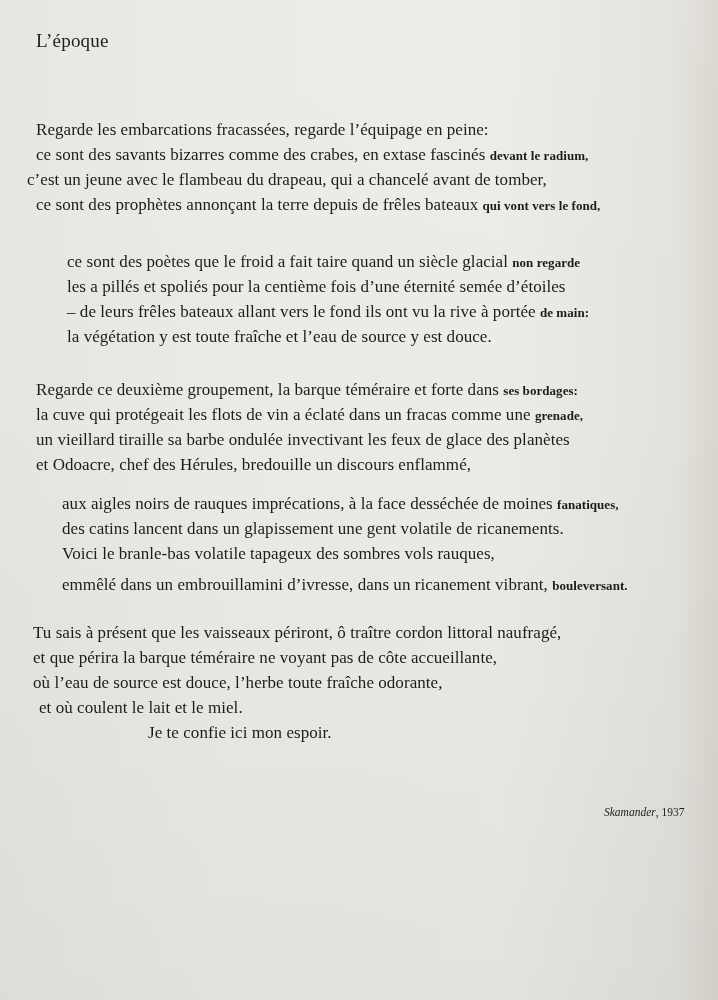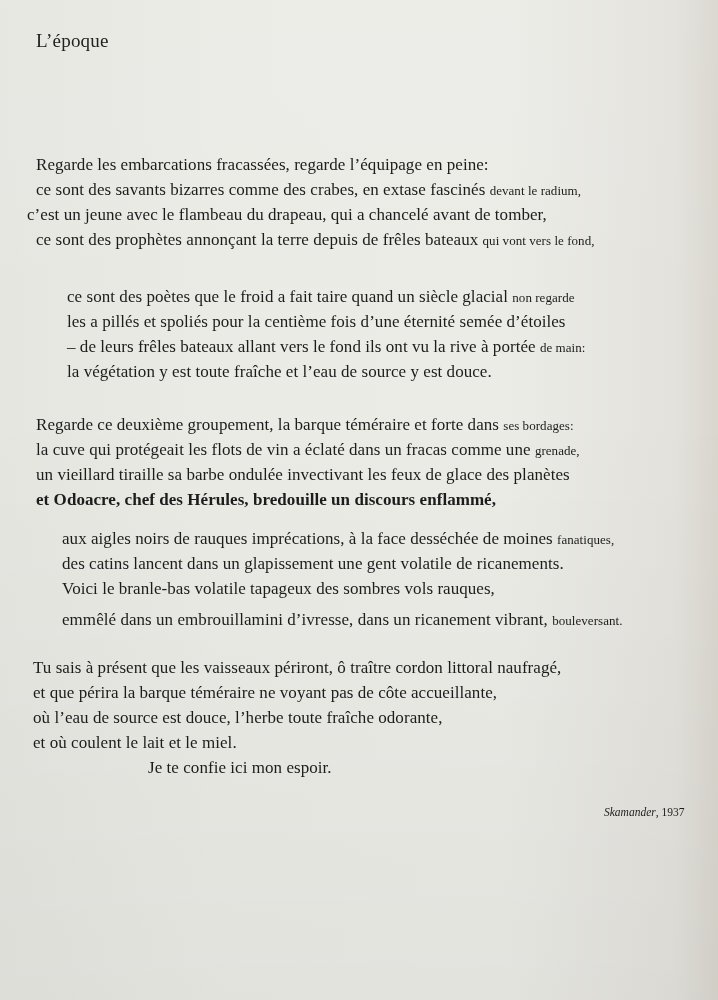--- a/index.html
+++ b/index.html
@@ -28,23 +28,22 @@
       font-size: 19px;
       letter-spacing: 0.2px;
       color: #222;
     }
     .line {
       position: absolute;
       white-space: nowrap;
       font-size: 17px;
       line-height: 24px;
       letter-spacing: 0.05px;
-      margin-top: 35px;
     }
-    .small { font-size: 13px; }
+    .small { font-size: 13px; font-weight: bold; }
     .signature {
       position: absolute;
       left: 604px;
       top: 806px;
       font-style: italic;
       font-size: 11.5px;
       white-space: nowrap;
     }
     .signature .year { font-style: normal; text-align: right; }
   </style>
@@ -61,26 +60,26 @@
 <div class="line" style="left:36px;top:193px;"><span>ce sont des prophètes annonçant la terre depuis de frêles bateaux </span><span class="small">qui vont vers le fond,</span></div>
 
 <div class="line" style="left:67px;top:250px;"><span>ce sont des poètes que le froid a fait taire quand un siècle glacial </span><span class="small">non regarde</span></div>
 <div class="line" style="left:67px;top:275px;"><span>les a pillés et spoliés pour la centième fois d’une éternité semée d’étoiles</span></div>
 <div class="line" style="left:67px;top:300px;text-align:right;"><span>– de leurs frêles bateaux allant vers le fond ils ont vu la rive à portée </span><span class="small">de main:</span></div>
 <div class="line" style="left:67px;top:325px;"><span>la végétation y est toute fraîche et l’eau de source y est douce.</span></div>
 
 <div class="line" style="left:36px;top:378px;"><span>Regarde ce deuxième groupement, la barque téméraire et forte dans </span><span class="small">ses bordages:</span></div>
 <div class="line" style="left:36px;top:403px;"><span>la cuve qui protégeait les flots de vin a éclaté dans un fracas comme une </span><span class="small">grenade,</span></div>
 <div class="line" style="left:36px;top:428px;"><span>un vieillard tiraille sa barbe ondulée invectivant les feux de glace des planètes</span></div>
-<div class="line" style="left:36px;top:453px;font-weight:bold;"><span>et Odoacre, chef des Hérules, bredouille un discours enflammé,</span></div>
+<div class="line" style="left:36px;top:453px;"><span>et Odoacre, chef des Hérules, bredouille un discours enflammé,</span></div>
 
 <div class="line" style="left:62px;top:492px;"><span>aux aigles noirs de rauques imprécations, à la face desséchée de moines </span><span class="small">fanatiques,</span></div>
 <div class="line" style="left:62px;top:517px;"><span>des catins lancent dans un glapissement une gent volatile de ricanements.</span></div>
 <div class="line" style="left:62px;top:542px;"><span>Voici le branle-bas volatile tapageux des sombres vols rauques,</span></div>
 <div class="line" style="left:62px;top:573px;"><span>emmêlé dans un embrouillamini d’ivresse, dans un ricanement vibrant, </span><span class="small">bouleversant.</span></div>
 
 <div class="line" style="left:33px;top:621px;"><span>Tu sais à présent que les vaisseaux périront, ô traître cordon littoral naufragé,</span></div>
 <div class="line" style="left:33px;top:646px;"><span>et que périra la barque téméraire ne voyant pas de côte accueillante,</span></div>
 <div class="line" style="left:33px;top:671px;"><span>où l’eau de source est douce, l’herbe toute fraîche odorante,</span></div>
-<div class="line" style="left:33px;top:696px;"><span>et où coulent le lait et le miel.</span></div>
+<div class="line" style="left:39px;top:696px;"><span>et où coulent le lait et le miel.</span></div>
 <div class="line" style="left:148px;top:721px;"><span>Je te confie ici mon espoir.</span></div>
 
 <div class="signature"><span>Skamander</span><span class="year">, 1937</span></div>
 
 </body></html>

